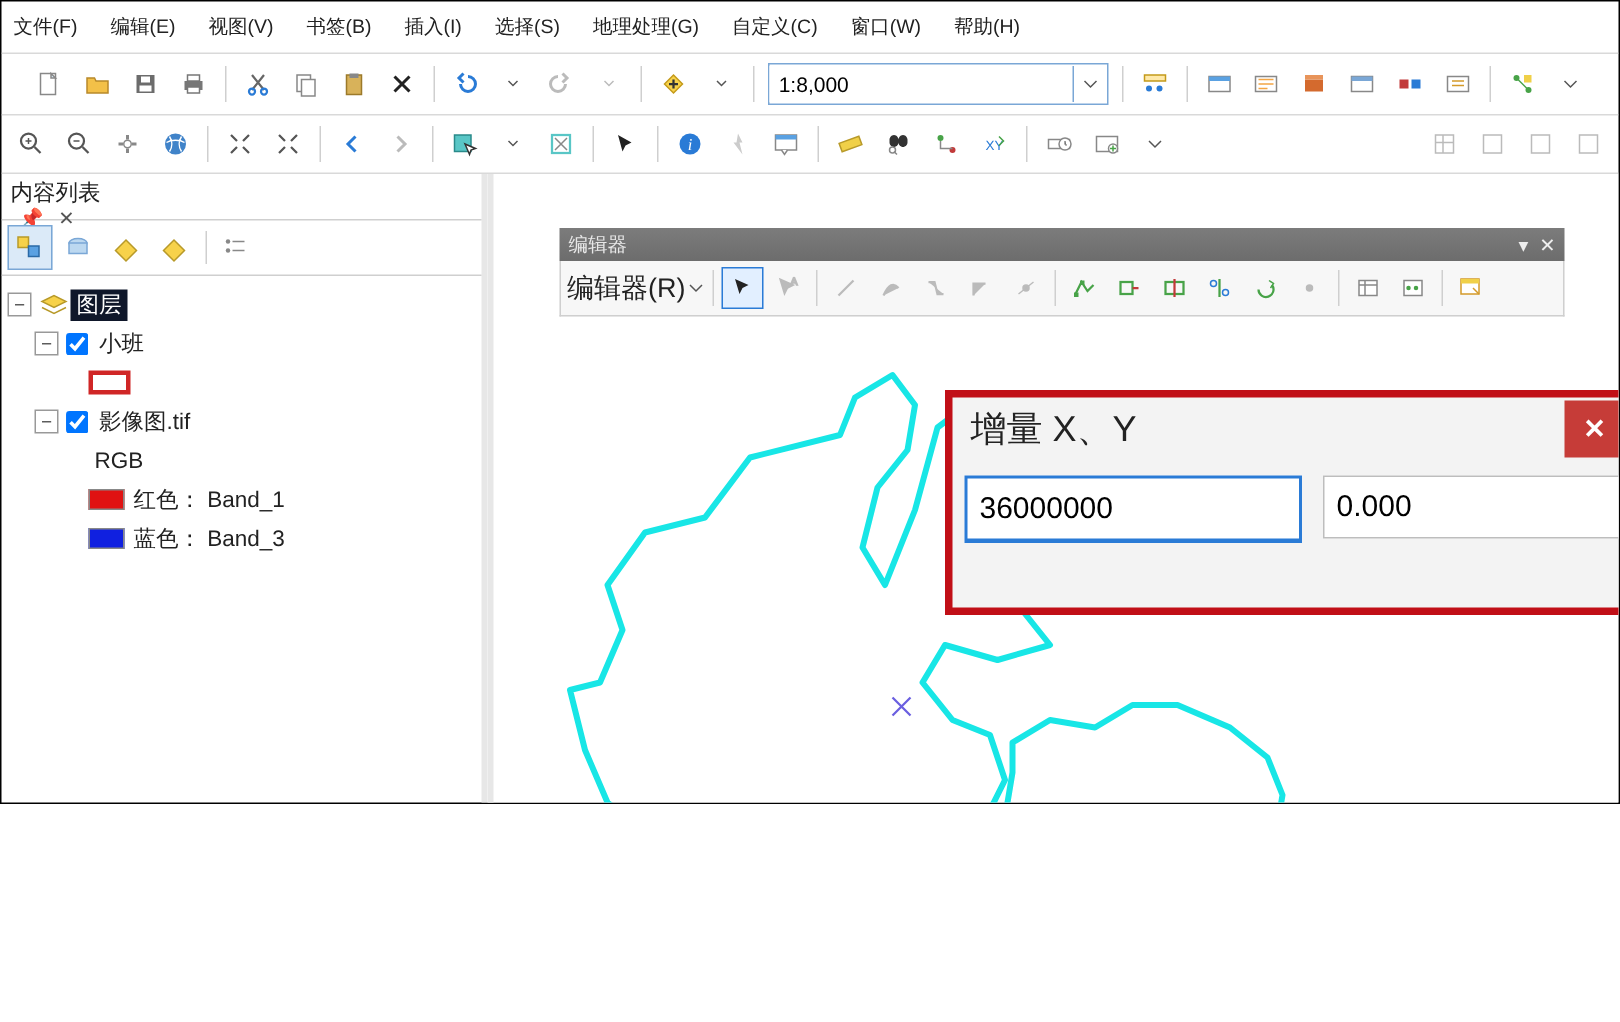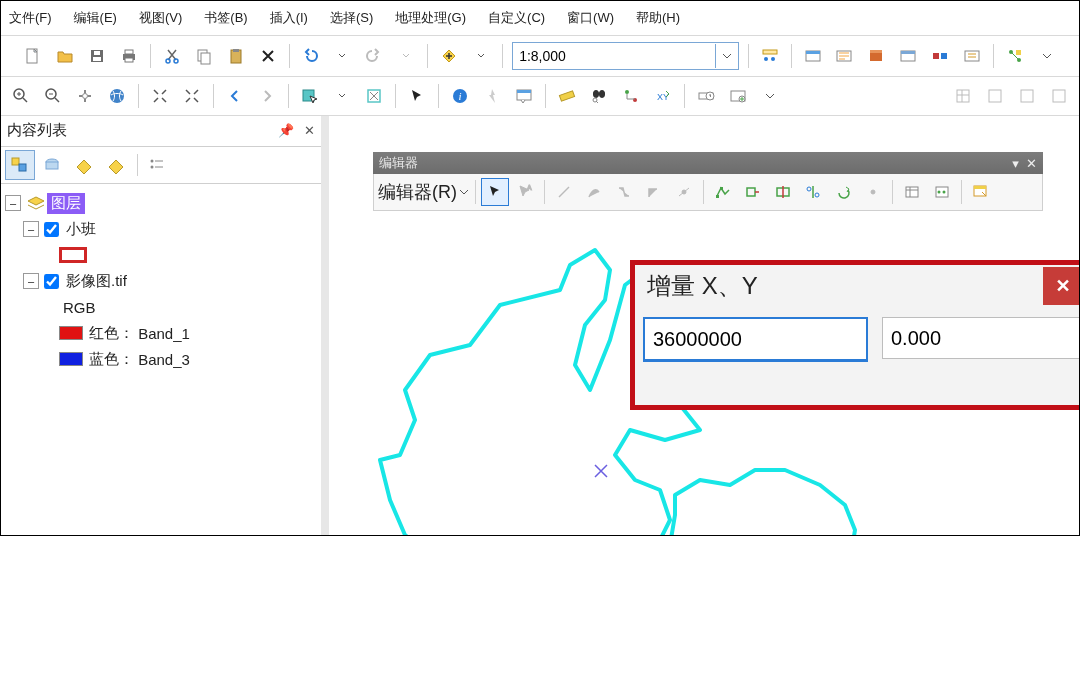--- a/index.html
+++ b/index.html
@@ -17,33 +17,33 @@
   .scalebox{display:flex;align-items:center;border:1px solid #7aa7d6;height:26px;width:225px;margin:0 4px;}
   .scalebox input{border:none;outline:none;font-size:14px;flex:1;padding:0 6px;height:24px;}
   .scalebox .dd{width:22px;height:24px;display:flex;align-items:center;justify-content:center;border-left:1px solid #7aa7d6;}
 
   
   .toolbar2{display:flex;align-items:center;height:34px;padding:2px 4px;border-bottom:1px solid #d9d9d9;}
 
   
   .body{display:flex;height:calc(681px - 30px - 36px - 34px);}
   .toc{width:320px;border-right:4px solid #e7e7e7;display:flex;flex-direction:column;}
-  .toc-head{display:flex;align-items:center;justify-content:space-between;border-bottom:1px solid #cfcfcf;padding:3px 6px 5px 6px;height:22px;}
+  .toc-head{display:flex;justify-content:space-between;border-bottom:1px solid #cfcfcf;padding:3px 6px 5px 6px;height:22px;flex-direction:column;}
   .toc-title{font-size:15px;}
   .toc-head-icons span{margin-left:6px;color:#555;cursor:pointer;font-size:13px;}
   .toc-tabs{display:flex;align-items:center;height:36px;border-bottom:1px solid #cfcfcf;padding-left:4px;}
   .toc-tabs .tab{width:28px;height:28px;display:flex;align-items:center;justify-content:center;margin-right:2px;border:1px solid transparent;}
   .toc-tabs .tab.sel{border:1px solid #7aa7d6;background:#dbeaf8;}
   .tree{flex:1;padding:6px 4px;font-size:15px;overflow:auto;}
   .tree .row{display:flex;align-items:center;height:26px;white-space:nowrap;}
   .tree .sp{display:inline-block;width:18px;}
   .tree .exp{width:14px;height:14px;border:1px solid #999;display:inline-flex;align-items:center;justify-content:center;font-size:11px;line-height:1;margin-right:4px;background:#fff;cursor:pointer;}
   .tree input[type=checkbox]{margin:0 4px 0 2px;transform:scale(1.15);}
   .tree .nodelabel{padding:1px 4px;}
-  .tree .nodesel{background:#8b5cf6;color:#fff;}
+  .tree .nodesel{background:#0f172a;color:#fff;}
   .tree .sw{width:22px;height:12px;display:inline-block;margin-right:6px;}
 
   .map{flex:1;position:relative;background:#fff;border-left:4px solid #e7e7e7;}
   .map-inner{position:absolute;left:6px;top:4px;right:0;bottom:0;}
 
   
   .editor-bar{position:absolute;left:38px;top:32px;width:670px;}
   .editor-title{height:22px;background:linear-gradient(#7c7c7c,#6c6c6c);color:#e8e8e8;font-size:13px;display:flex;align-items:center;padding:0 6px;justify-content:space-between;}
   .editor-title .tctl{font-size:13px;color:#eee;}
   .editor-body{height:36px;background:#f7f7f7;border:1px solid #cfcfcf;border-top:none;display:flex;align-items:center;padding:0 4px;}

